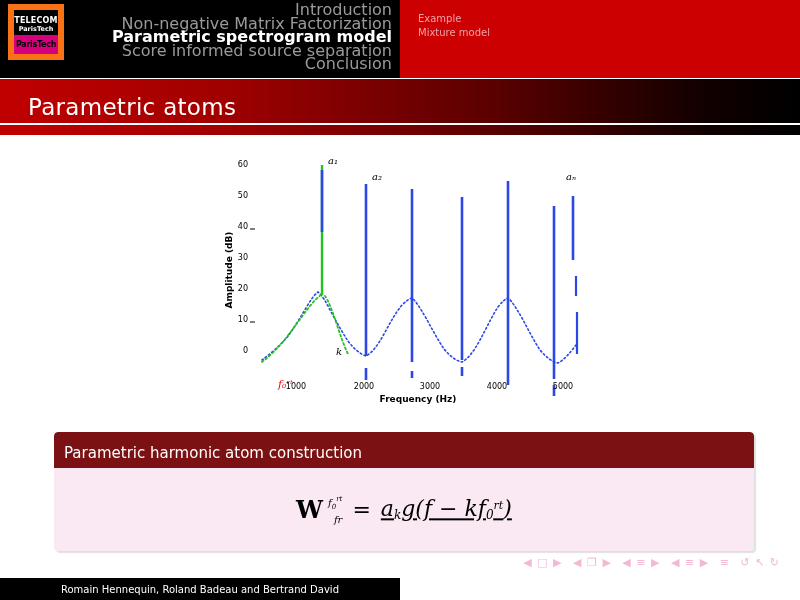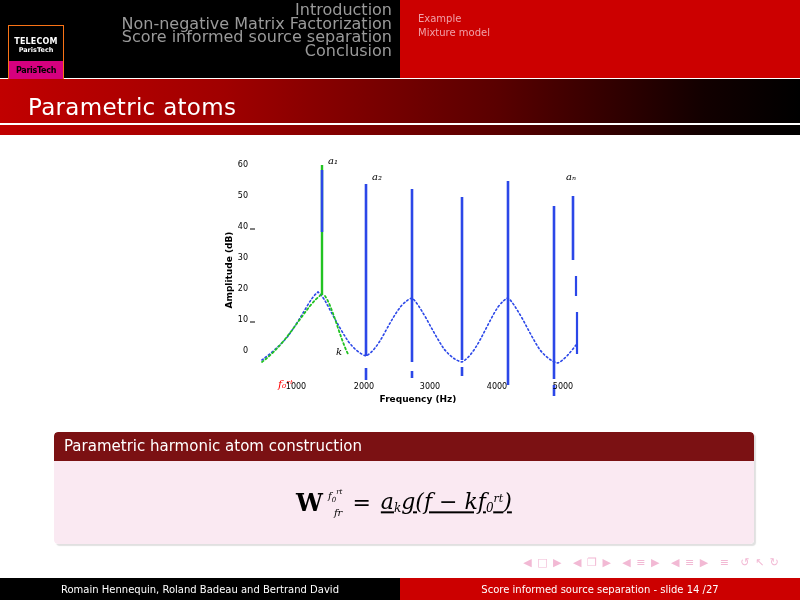--- a/index.html
+++ b/index.html
@@ -25,24 +25,24 @@
   }
   .header-left {
     width: 400px; height: 78px;
     background: #000000;
     position: relative;
     display: flex;
     align-items: center;
   }
   .logo-box {
     position: absolute;
-    left: 8px; top: 25px;
+    left: 8px; top: 4px;
     width: 56px; height: 56px;
     background: #c4b5fd;
-    border: 1px solid #f97316;
+    border: 6px solid #f97316;
     box-sizing: border-box;
     display: flex;
     flex-direction: column;
   }
   .logo-top {
     flex: 1 1 auto;
     background: #000000;
     color: #ffffff;
     display: flex;
     flex-direction: column;
@@ -147,21 +147,21 @@
     left: 54px; top: 432px;
     width: 700px;
     border-radius: 4px;
     overflow: hidden;
     box-shadow: 2px 2px 1px rgba(0,0,0,0.12);
   }
   .block-title {
     background: #7b1113;
     color: #ffffff;
     font-size: 15px;
-    padding: 5px 10px 6px 10px;
+    padding: 12px 10px 6px 10px;
     border-radius: 4px 4px 0 0;
   }
   .block-body {
     background: #fae9f2;
     height: 83px;
     position: relative;
     border-radius: 0 0 4px 4px;
   }
 
   
@@ -302,20 +302,21 @@
       <div class="logo-top">
         <div class="logo-telecom">TELECOM</div>
         <div class="logo-paristech">ParisTech</div>
       </div>
       <div class="logo-bottom">ParisTech</div>
     </div>
 
     <div class="nav-left">
       <span class="nav-item">Introduction</span>
       <span class="nav-item">Non-negative Matrix Factorization</span>
+      <span class="nav-item active">Parametric spectrogram model</span>
       <span class="nav-item">Score informed source separation</span>
       <span class="nav-item">Conclusion</span>
     </div>
 
   </div>
 
   <div class="header-right">
     <div class="nav-right">
       <span class="nav-item">Example</span>
       <span class="nav-item">Mixture model</span>
@@ -425,14 +426,13 @@
   <span class="navsym-group">◀ ❐ ▶</span>
   <span class="navsym-group">◀ ≡ ▶</span>
   <span class="navsym-group">◀ ≡ ▶</span>
   <span class="navsym-group">≡</span>
   <span class="navsym-group">↺ ↖ ↻</span>
 </div>
 
 <div class="footer-strip-top"></div>
 <div class="footer">
   <div class="footer-left">Romain Hennequin, Roland Badeau and Bertrand David</div>
-  <div class="footer-right">Score informed source separation - slide 14 /27</div>
 </div>
 
 </body></html>

